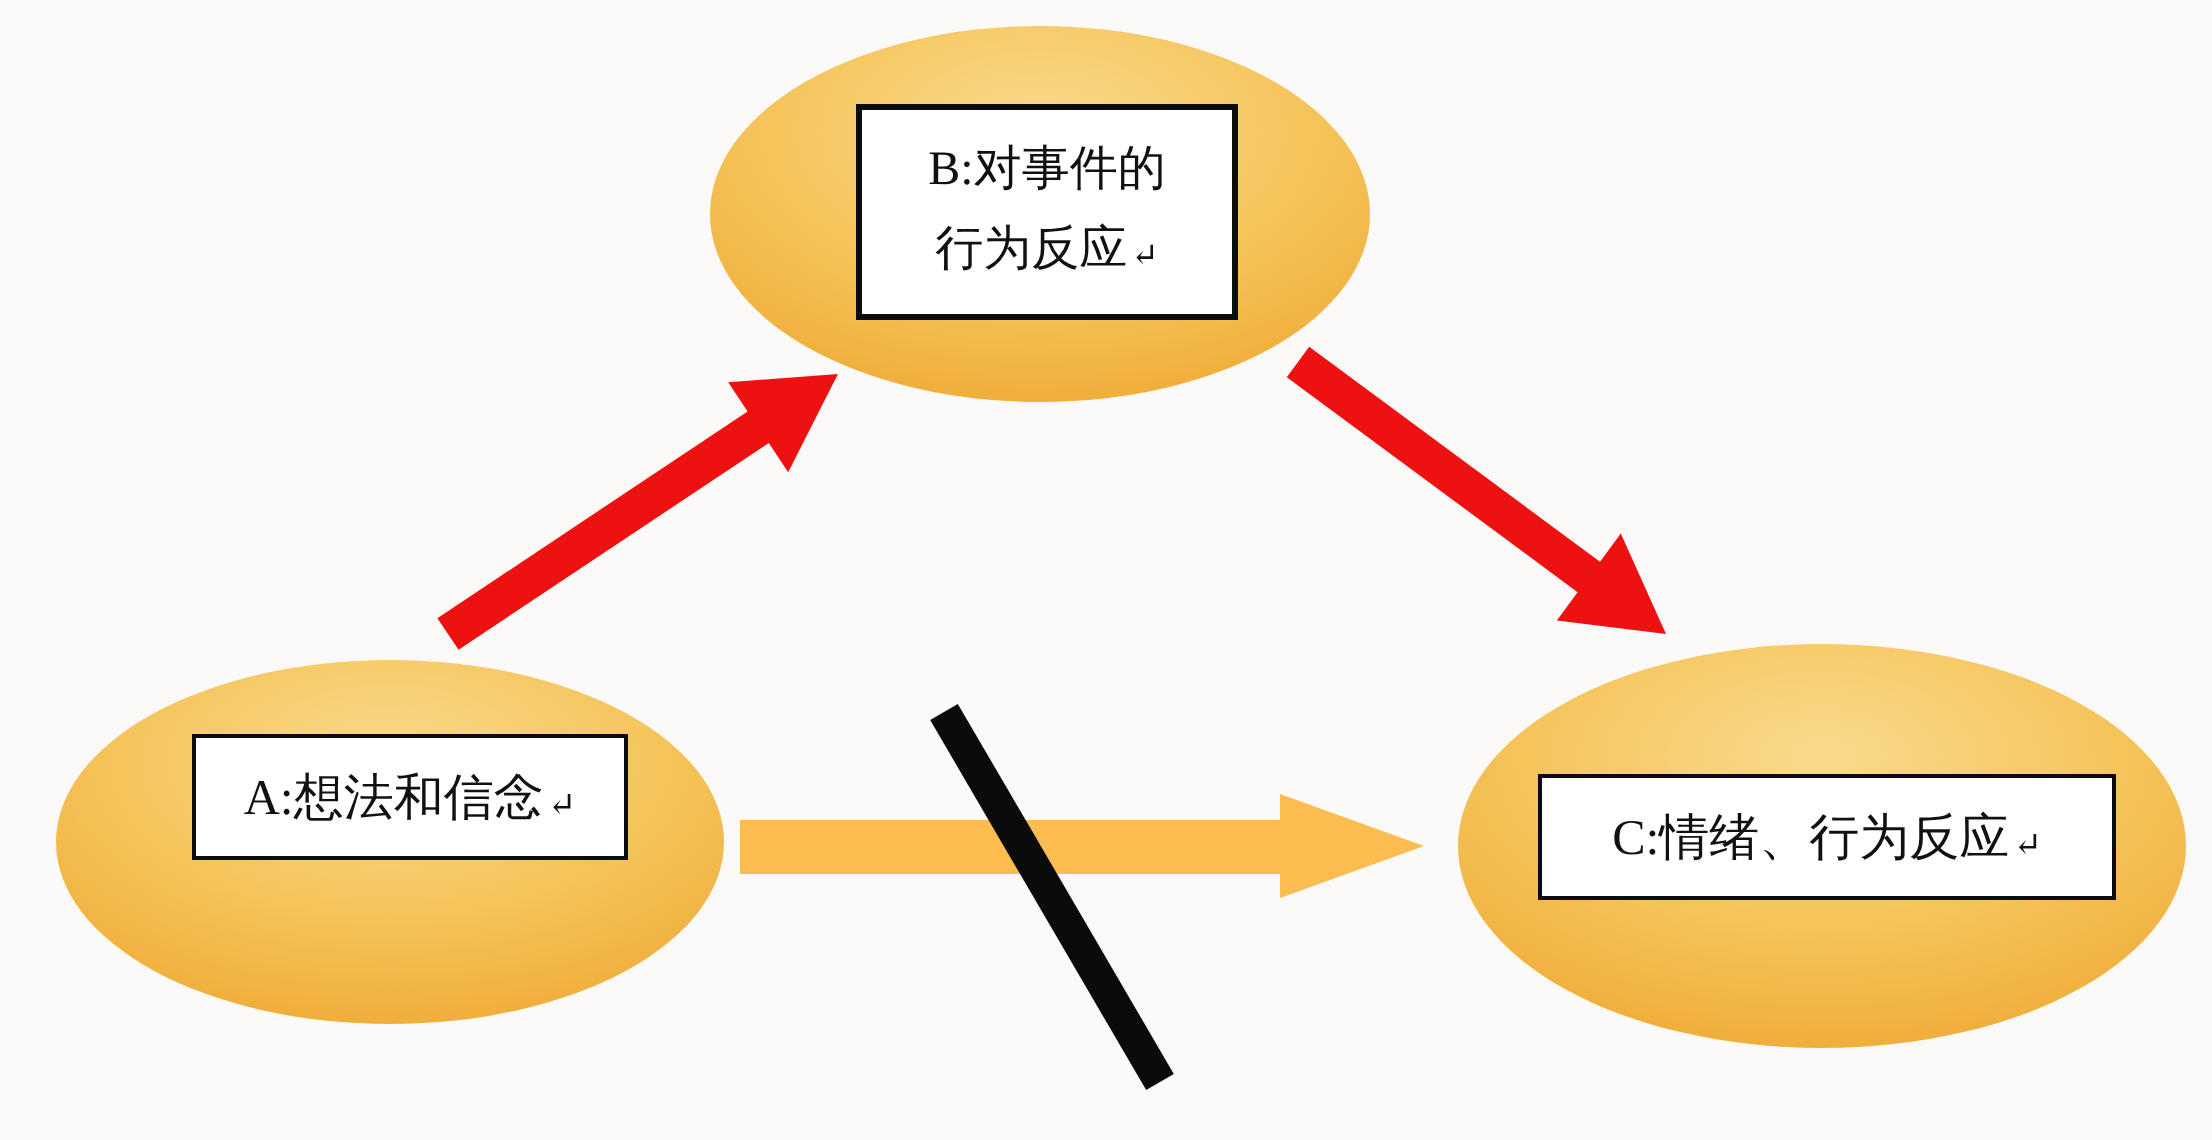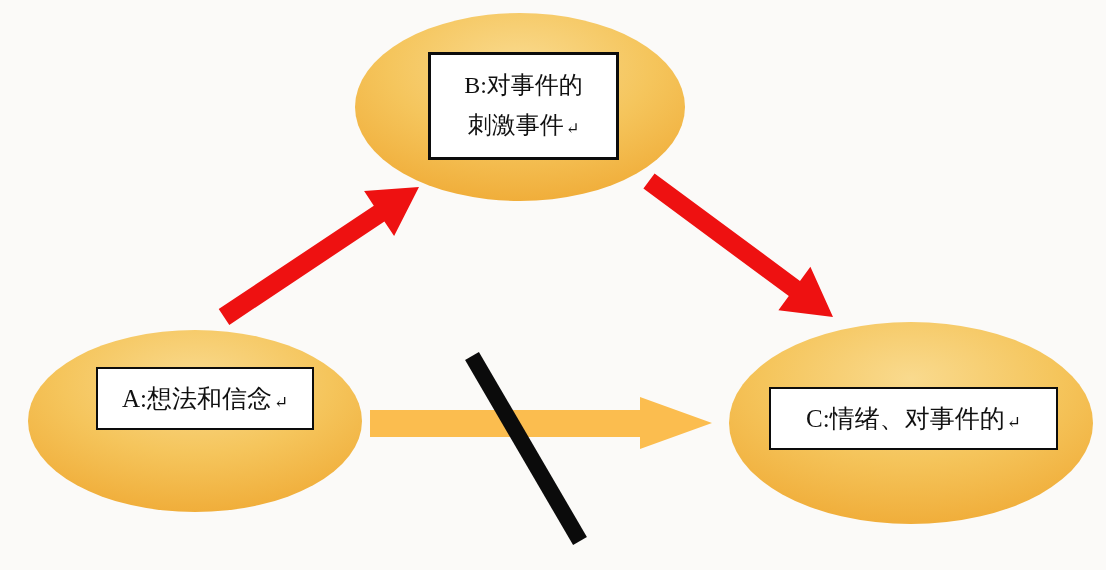--- a/index.html
+++ b/index.html
@@ -83,29 +83,29 @@
     <path d="M370,410 L640,410 L640,397 L712,423 L640,449 L640,437 L370,437 Z" fill="#FBBD4F"></path>
 
     <line x1="472" y1="356" x2="580" y2="541" stroke="#0B0B0B" stroke-width="16"></line>
   </svg>
 
   <div class="label-box box-b">
     <div>
       <span>B:对事件的</span>
     </div>
     <div>
-      <span>刺激事件</span><span class="ret">↵</span>
+      <span>行为反应</span><span class="ret">↵</span>
     </div>
   </div>
 
   <div class="label-box box-a">
     <div>
       <span>A:想法和信念</span><span class="ret">↵</span>
     </div>
   </div>
 
   <div class="label-box box-c">
     <div>
-      <span>C:情绪、对事件的</span><span class="ret">↵</span>
+      <span>C:情绪、行为反应</span><span class="ret">↵</span>
     </div>
   </div>
 
 </div>
 
 </body></html>

